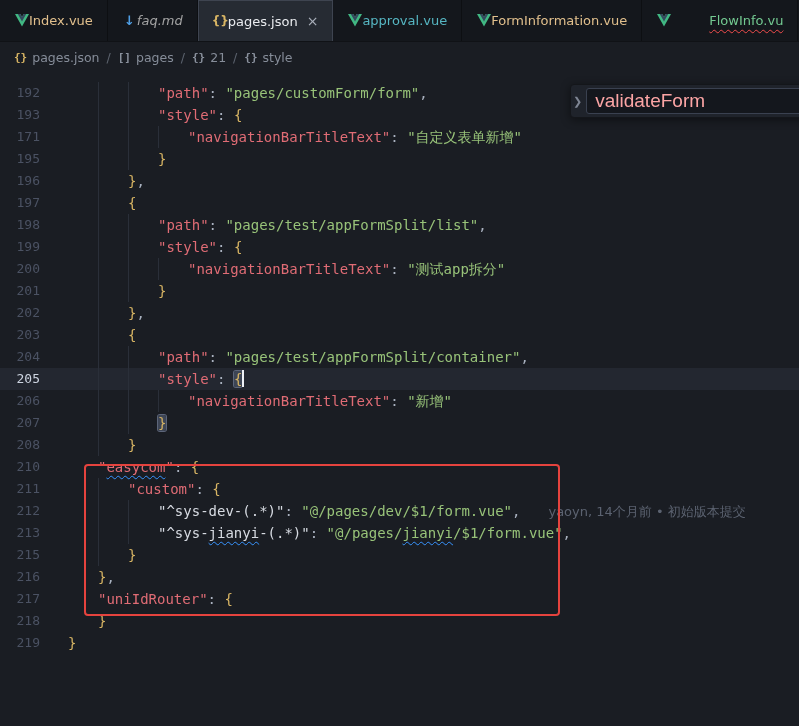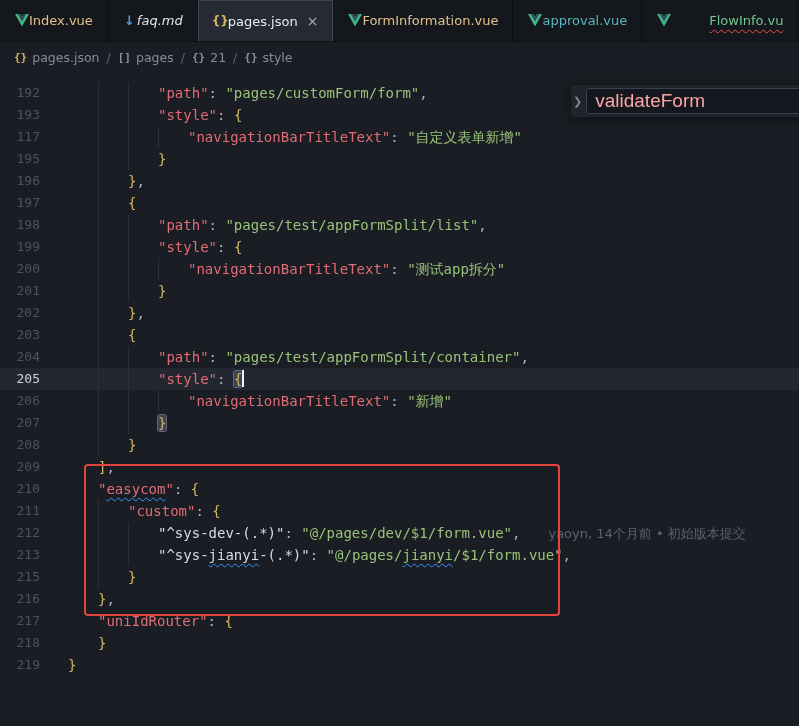--- a/index.html
+++ b/index.html
@@ -72,44 +72,44 @@
       <span class="ficon">
         <svg width="14" height="13" viewBox="0 0 24 22">
           <path fill="#41b883" d="M14.8 0L12 4.8 9.2 0H0l12 21.3L24 0z"></path>
           <path fill="#35495e" d="M14.8 0L12 4.8 9.2 0H4.8L12 12.6 19.2 0z"></path>
         </svg>
       </span>
       <span class="tlabel" style="color: rgb(226, 192, 141);">Index.vue</span>
     </div>
     <div class="tab">
       <span class="ficon blue">↓</span>
-      <span class="tlabel italic" style="color: #e5e5e5;">faq.md</span>
+      <span class="tlabel italic" style="color: #a3a3a3;">faq.md</span>
     </div>
     <div class="tab active">
       <span class="ficon gold">{}</span>
       <span class="tlabel" style="color: rgb(233, 235, 239);">pages.json</span>
       <span class="close">×</span>
     </div>
     <div class="tab">
       <span class="ficon">
         <svg width="14" height="13" viewBox="0 0 24 22">
           <path fill="#41b883" d="M14.8 0L12 4.8 9.2 0H0l12 21.3L24 0z"></path>
           <path fill="#35495e" d="M14.8 0L12 4.8 9.2 0H4.8L12 12.6 19.2 0z"></path>
         </svg>
       </span>
-      <span class="tlabel" style="color: rgb(226, 192, 141);">FormInformation.vue</span>
+      <span class="tlabel" style="color: rgb(86, 182, 194);">approval.vue</span>
     </div>
     <div class="tab">
       <span class="ficon">
         <svg width="14" height="13" viewBox="0 0 24 22">
           <path fill="#41b883" d="M14.8 0L12 4.8 9.2 0H0l12 21.3L24 0z"></path>
           <path fill="#35495e" d="M14.8 0L12 4.8 9.2 0H4.8L12 12.6 19.2 0z"></path>
         </svg>
       </span>
-      <span class="tlabel" style="color: rgb(86, 182, 194);">approval.vue</span>
+      <span class="tlabel" style="color: rgb(226, 192, 141);">FormInformation.vue</span>
     </div>
     <div class="tab">
       <span class="ficon">
         <svg width="14" height="13" viewBox="0 0 24 22">
           <path fill="#41b883" d="M14.8 0L12 4.8 9.2 0H0l12 21.3L24 0z"></path>
           <path fill="#35495e" d="M14.8 0L12 4.8 9.2 0H4.8L12 12.6 19.2 0z"></path>
         </svg>
       </span>
       <span class="tlabel err-squiggle" style="color: rgb(115, 201, 145);">FlowInfo.vu</span>
     </div>
@@ -134,36 +134,35 @@
     <span class="bc-item">
       <span class="bc-icon">{}</span>
       <span>style</span>
     </span>
   </div>
 
 <div class="editor">
   <div>
       <div class="row"><span class="ln">192</span><span class="lc"><span class="g"></span><span class="g"></span><span class="g"></span><span class="t-k">"path"</span><span class="t-p">: </span><span class="t-s">"pages/customForm/form"</span><span class="t-p">,</span></span></div>
       <div class="row"><span class="ln">193</span><span class="lc"><span class="g"></span><span class="g"></span><span class="g"></span><span class="t-k">"style"</span><span class="t-p">: </span><span class="t-b">{</span></span></div>
-      <div class="row"><span class="ln">117</span><span class="lc"><span class="g"></span><span class="g"></span><span class="g"></span><span class="g"></span><span class="t-k">"navigationBarTitleText"</span><span class="t-p">: </span><span class="t-s">"自定义表单新增"</span></span></div>
+      <div class="row"><span class="ln">171</span><span class="lc"><span class="g"></span><span class="g"></span><span class="g"></span><span class="g"></span><span class="t-k">"navigationBarTitleText"</span><span class="t-p">: </span><span class="t-s">"自定义表单新增"</span></span></div>
       <div class="row"><span class="ln">195</span><span class="lc"><span class="g"></span><span class="g"></span><span class="g"></span><span class="t-b">}</span></span></div>
       <div class="row"><span class="ln">196</span><span class="lc"><span class="g"></span><span class="g"></span><span class="t-b">}</span><span class="t-p">,</span></span></div>
       <div class="row"><span class="ln">197</span><span class="lc"><span class="g"></span><span class="g"></span><span class="t-b">{</span></span></div>
       <div class="row"><span class="ln">198</span><span class="lc"><span class="g"></span><span class="g"></span><span class="g"></span><span class="t-k">"path"</span><span class="t-p">: </span><span class="t-s">"pages/test/appFormSplit/list"</span><span class="t-p">,</span></span></div>
       <div class="row"><span class="ln">199</span><span class="lc"><span class="g"></span><span class="g"></span><span class="g"></span><span class="t-k">"style"</span><span class="t-p">: </span><span class="t-b">{</span></span></div>
       <div class="row"><span class="ln">200</span><span class="lc"><span class="g"></span><span class="g"></span><span class="g"></span><span class="g"></span><span class="t-k">"navigationBarTitleText"</span><span class="t-p">: </span><span class="t-s">"测试app拆分"</span></span></div>
       <div class="row"><span class="ln">201</span><span class="lc"><span class="g"></span><span class="g"></span><span class="g"></span><span class="t-b">}</span></span></div>
       <div class="row"><span class="ln">202</span><span class="lc"><span class="g"></span><span class="g"></span><span class="t-b">}</span><span class="t-p">,</span></span></div>
       <div class="row"><span class="ln">203</span><span class="lc"><span class="g"></span><span class="g"></span><span class="t-b">{</span></span></div>
       <div class="row"><span class="ln">204</span><span class="lc"><span class="g"></span><span class="g"></span><span class="g"></span><span class="t-k">"path"</span><span class="t-p">: </span><span class="t-s">"pages/test/appFormSplit/container"</span><span class="t-p">,</span></span></div>
       <div class="row active"><span class="ln">205</span><span class="lc"><span class="g"></span><span class="g"></span><span class="g"></span><span class="t-k">"style"</span><span class="t-p">: </span><span class="t-b t-m">{</span><span class="cursor"></span></span></div>
       <div class="row"><span class="ln">206</span><span class="lc"><span class="g"></span><span class="g"></span><span class="g"></span><span class="g"></span><span class="t-k">"navigationBarTitleText"</span><span class="t-p">: </span><span class="t-s">"新增"</span></span></div>
       <div class="row"><span class="ln">207</span><span class="lc"><span class="g"></span><span class="g"></span><span class="g"></span><span class="t-b t-m">}</span></span></div>
       <div class="row"><span class="ln">208</span><span class="lc"><span class="g"></span><span class="g"></span><span class="t-b">}</span></span></div>
-      <div class="row"><span class="ln">209</span><span class="lc"><span class="g"></span><span class="t-b">]</span><span class="t-p">,</span></span></div>
       <div class="row"><span class="ln">210</span><span class="lc"><span class="g"></span><span class="t-k">"</span><span class="t-k t-sq">easycom</span><span class="t-k">"</span><span class="t-p">: </span><span class="t-b">{</span></span></div>
       <div class="row"><span class="ln">211</span><span class="lc"><span class="g"></span><span class="g"></span><span class="t-k">"custom"</span><span class="t-p">: </span><span class="t-b">{</span></span></div>
       <div class="row"><span class="ln">212</span><span class="lc"><span class="g"></span><span class="g"></span><span class="g"></span><span class="t-w">"^sys-dev-(.*)"</span><span class="t-p">: </span><span class="t-s">"@/pages/dev/$1/form.vue"</span><span class="t-p">,</span><span class="blame">yaoyn, 14个月前 • 初始版本提交</span></span></div>
       <div class="row"><span class="ln">213</span><span class="lc"><span class="g"></span><span class="g"></span><span class="g"></span><span class="t-w">"^sys-</span><span class="t-w t-sq">jianyi</span><span class="t-w">-(.*)"</span><span class="t-p">: </span><span class="t-s">"@/pages/</span><span class="t-s t-sq">jianyi</span><span class="t-s">/$1/form.vue"</span><span class="t-p">,</span></span></div>
       <div class="row"><span class="ln">215</span><span class="lc"><span class="g"></span><span class="g"></span><span class="t-b">}</span></span></div>
       <div class="row"><span class="ln">216</span><span class="lc"><span class="g"></span><span class="t-b">}</span><span class="t-p">,</span></span></div>
       <div class="row"><span class="ln">217</span><span class="lc"><span class="g"></span><span class="t-k">"uniIdRouter"</span><span class="t-p">: </span><span class="t-b">{</span></span></div>
       <div class="row"><span class="ln">218</span><span class="lc"><span class="g"></span><span class="t-b">}</span></span></div>
       <div class="row"><span class="ln">219</span><span class="lc"><span class="t-b">}</span></span></div>
     </div>

